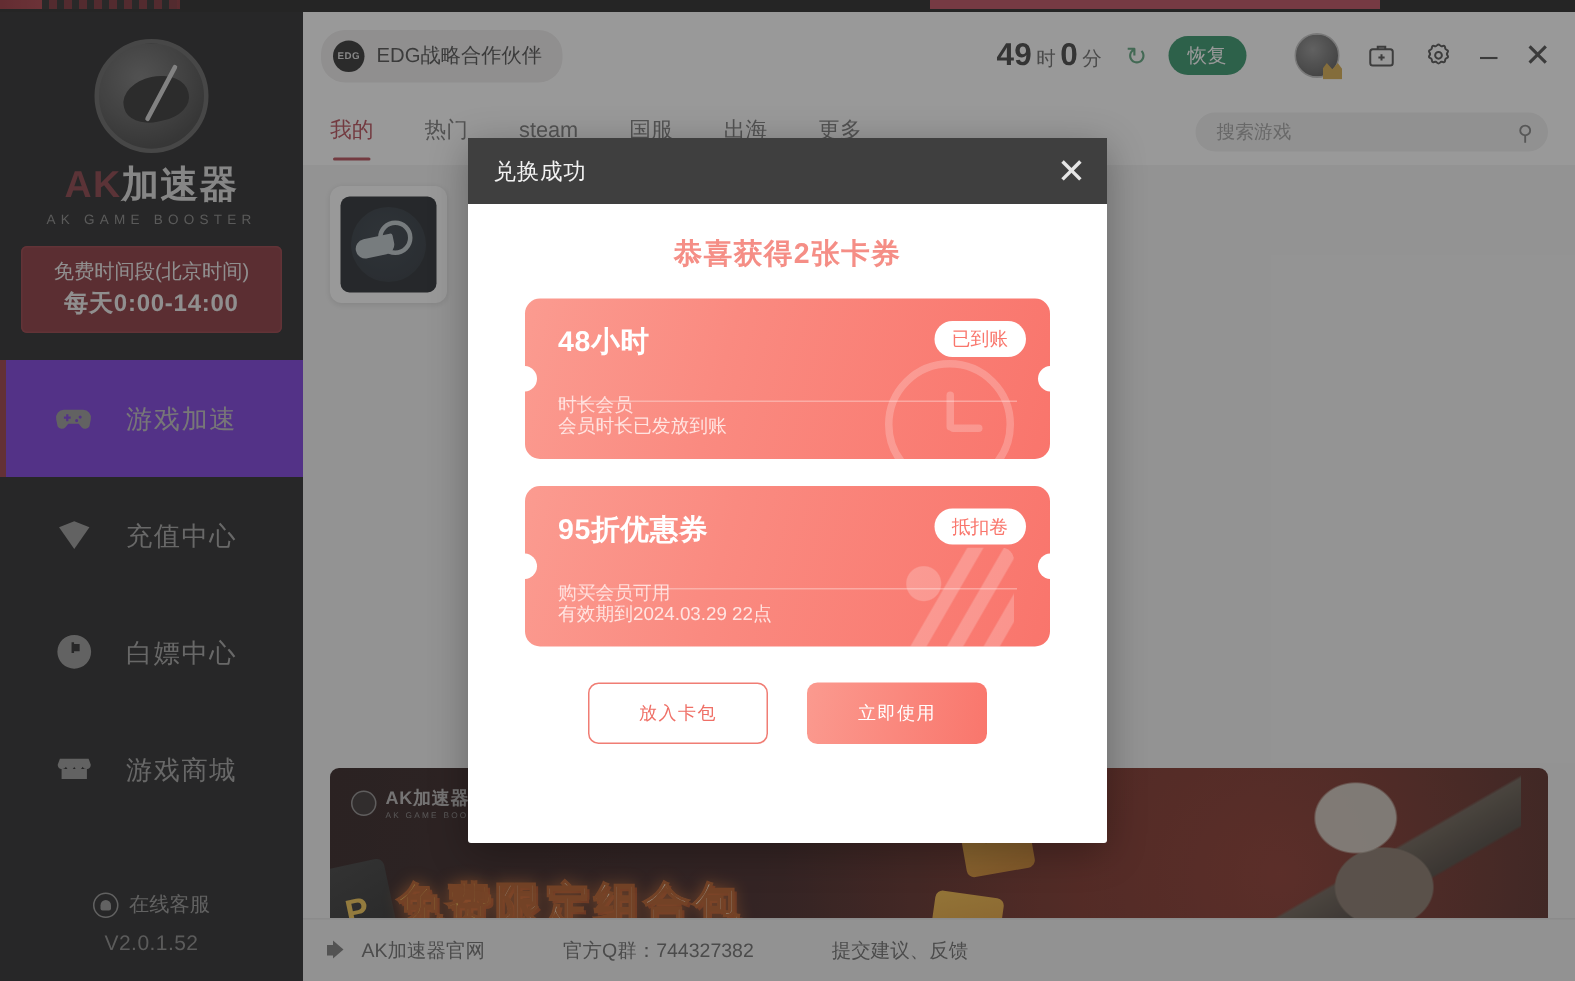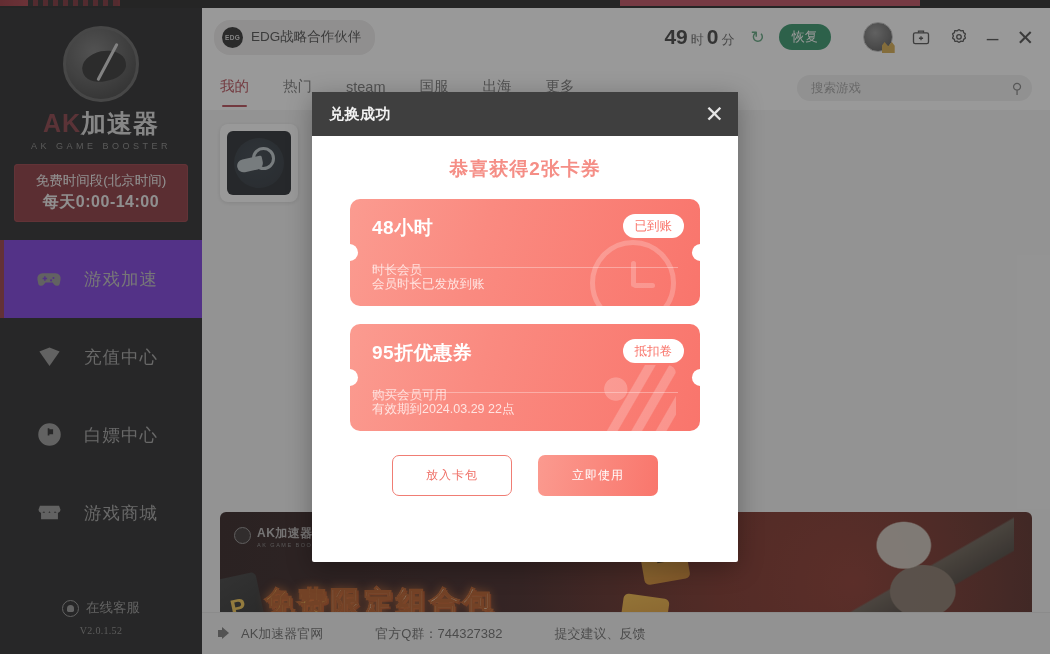--- a/index.html
+++ b/index.html
@@ -79,21 +79,21 @@
     background:#8e2630;
   }
   .nav-item.active .lbl { color: #b9b9b9; }
   .nav-ico { width: 30px; height: 30px; display:flex; align-items:center; justify-content:center; }
   .nav-ico svg { fill:#8d8d8d; }
 
   .side-bottom { margin-top: auto; padding-bottom: 18px; text-align:center; }
   .svc { display:flex; align-items:center; justify-content:center; gap:7px; color:#8c8c8c; font-size:13.5px; }
   .svc .bell { width:17px;height:17px;border-radius:50%;border:1.5px solid #8c8c8c;display:inline-flex;align-items:center;justify-content:center; }
   .svc .bell i { width:7px;height:7px;background:#8c8c8c;border-radius:50% 50% 20% 20%; display:block; }
-  .ver { color:#7e7e7e; font-size: 10px; margin-top:8px; letter-spacing:.3px;font-family:Liberation Serif, serif; }
+  .ver { color:#7e7e7e; font-size: 14px; margin-top:8px; letter-spacing:.3px; }
 
   
   .main {
     position: absolute; left: 202px; top: 8px; width: 848px; height: 646px;
     background: #f3f3f3; z-index: 4;
   }
   .titlebar {
     height: 58px; display:flex; align-items:center; padding: 0 16px 0 12px; gap: 10px;
     background: #ffffff;
   }
@@ -247,21 +247,21 @@
   .modal {
     position:absolute; left: 312px; top: 92px; width: 426px; height: 470px;
     background:#ffffff; z-index: 60; border-radius: 2px;
     box-shadow: 0 6px 26px rgba(0,0,0,.3);
     display:flex; flex-direction:column;
   }
   .modal-head {
     height: 44px; background:#3f3f3f; display:flex; align-items:center;
     padding: 0 14px 0 17px;
   }
-  .modal-head .ttl { color:#f2f2f2; font-size:15px; font-weight:700; letter-spacing:.5px; }
+  .modal-head .ttl { color:#f2f2f2; font-size:15px; font-weight:400; letter-spacing:.5px; }
   .modal-head .x { margin-left:auto; color:#e6e6e6; font-size:23px; line-height:1; cursor:pointer; font-weight:300;}
   .modal-body { flex:1; padding: 20px 38px 0 38px; }
   .congrats {
     text-align:center; font-size:19px; font-weight:800; letter-spacing:1px;
     color:#f58e86; margin-bottom: 17px;
   }
   .card {
     position:relative; height: 107px; border-radius: 10px; margin-bottom: 18px;
     background: linear-gradient(105deg,#fb9b90 0%, #fa8a80 38%, #f9756c 100%);
     overflow:hidden; padding: 16px 18px 0 22px; color:#fff;

